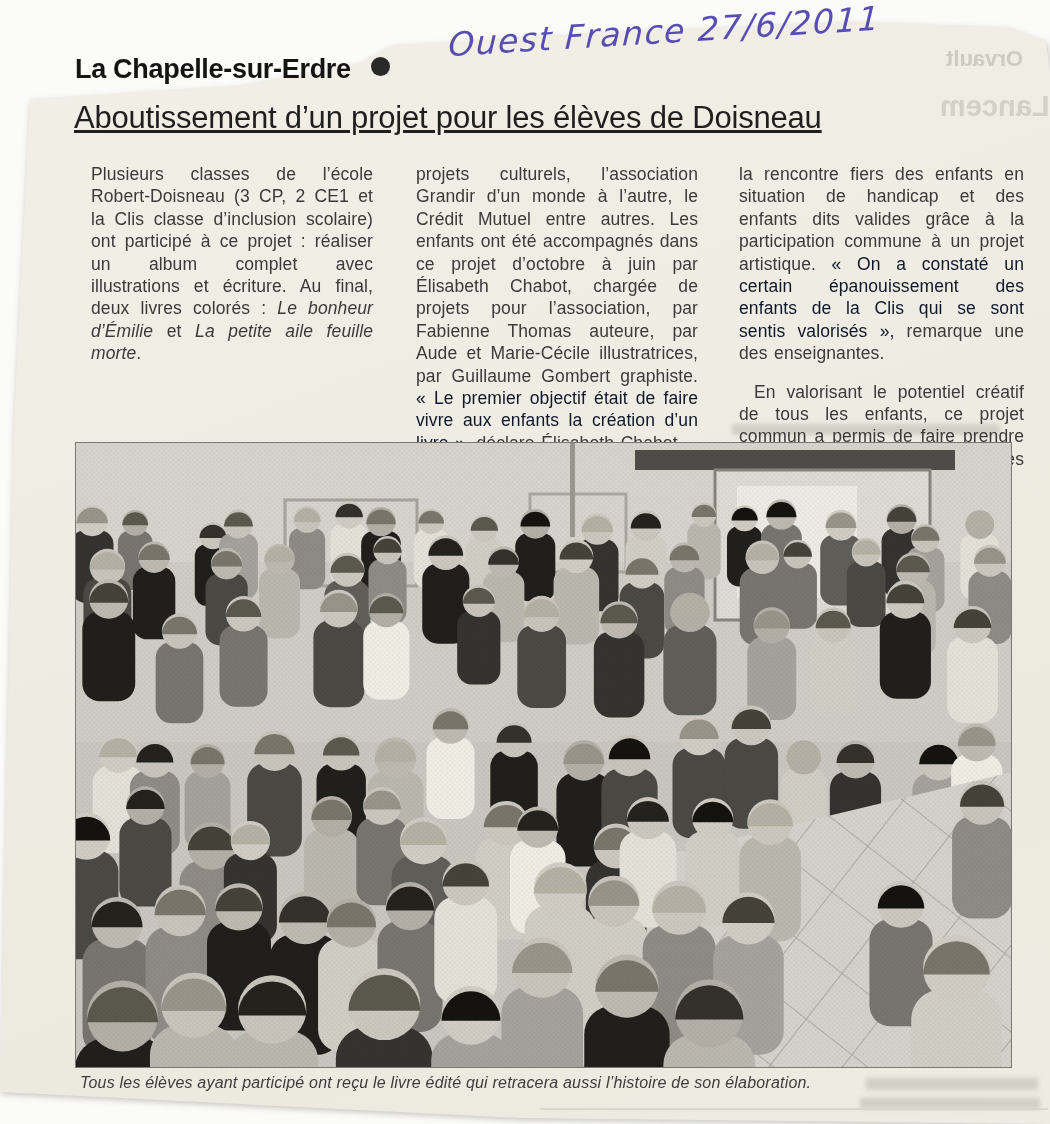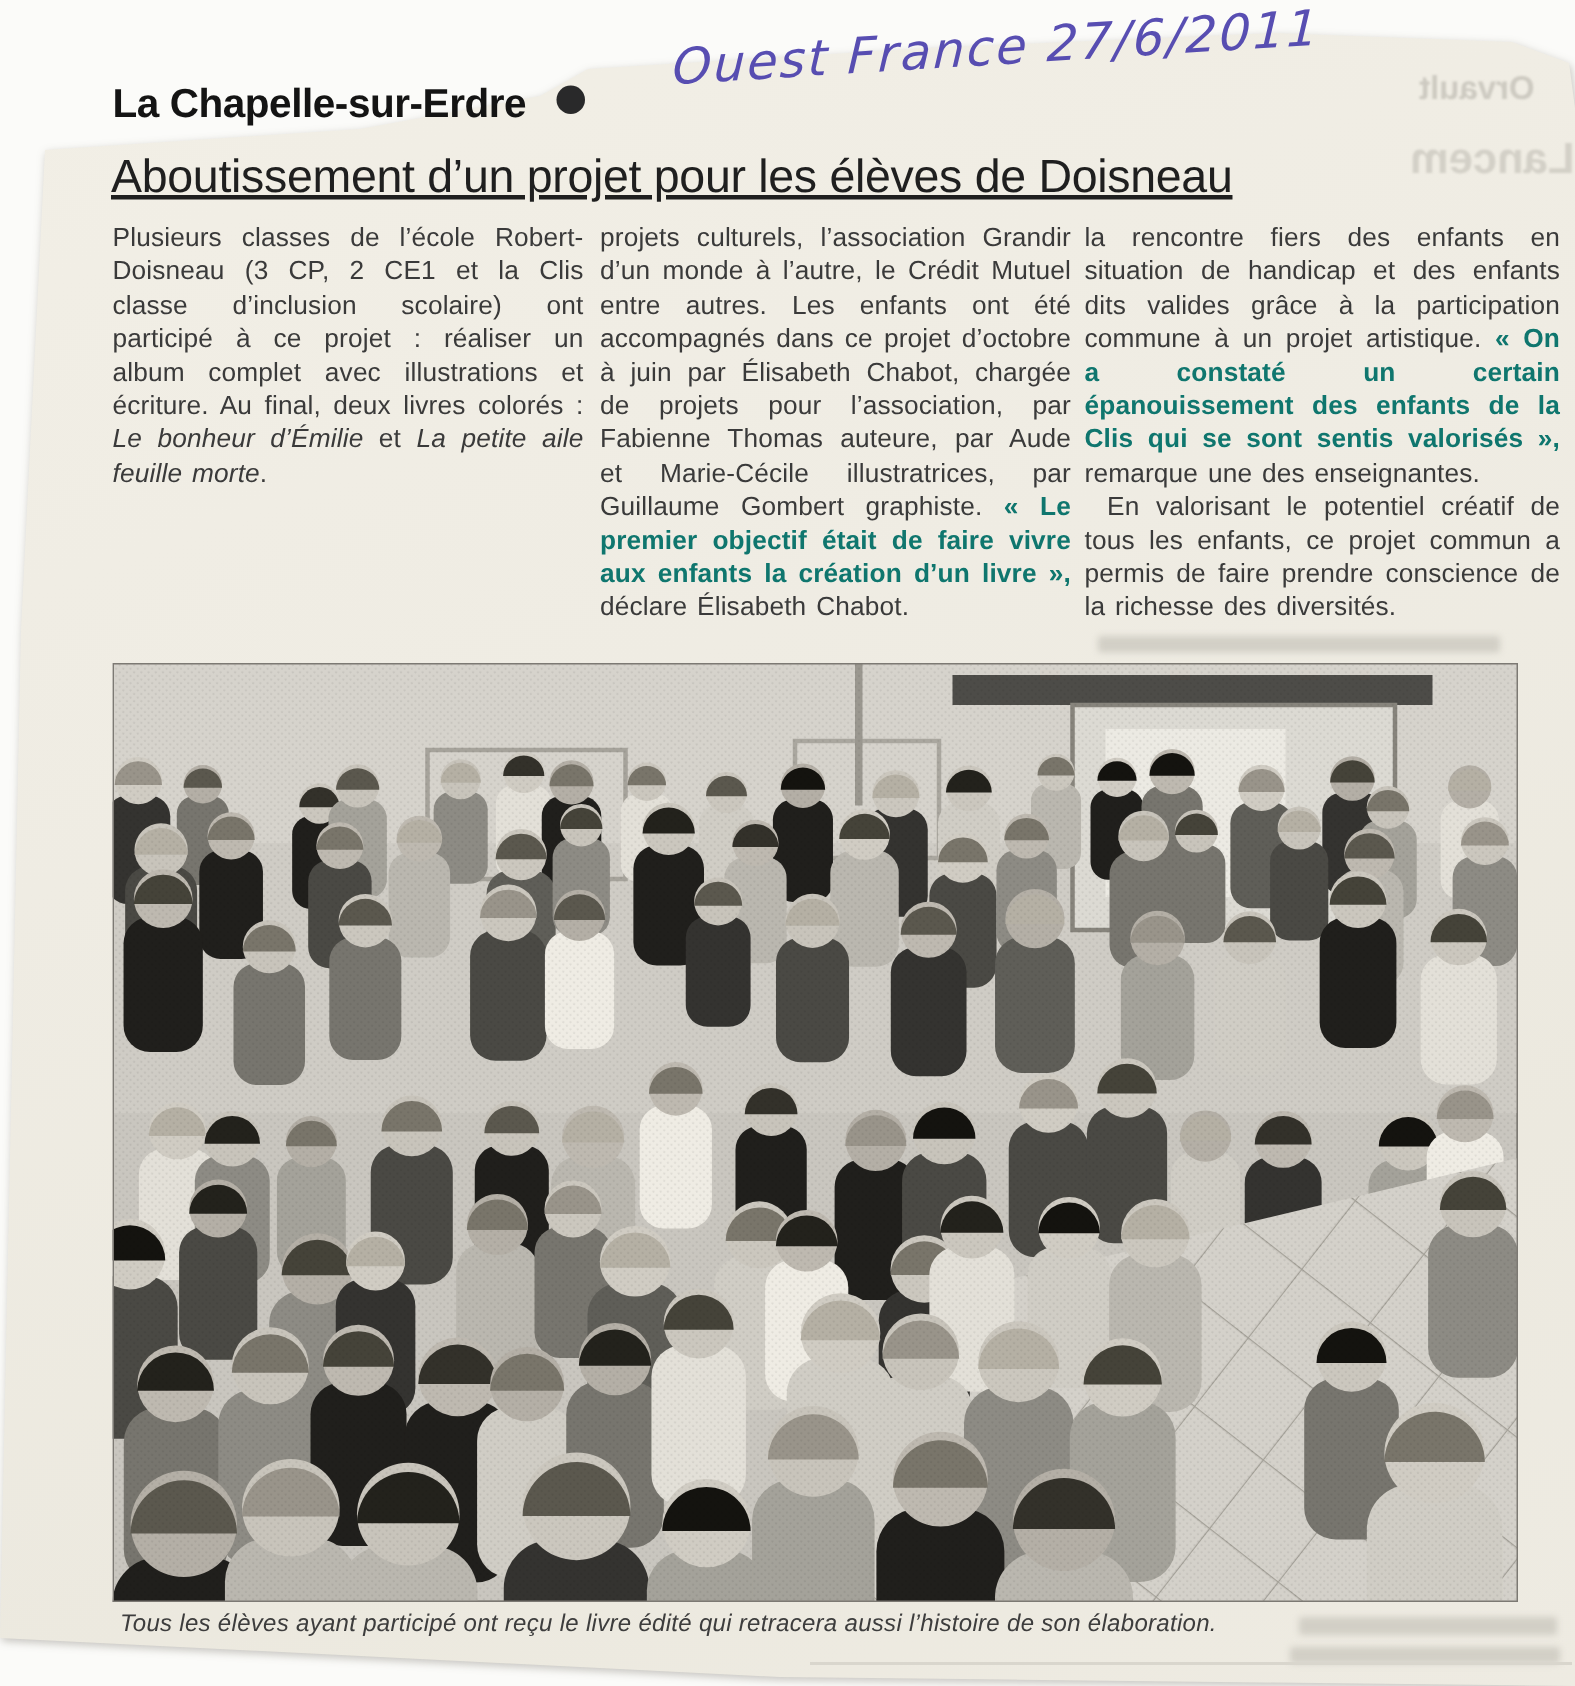--- a/index.html
+++ b/index.html
@@ -28,24 +28,24 @@
     font-family:"DejaVu Sans", sans-serif;
     font-style:italic;font-size:33px;color:#4b40ad;
     transform:rotate(-3.5deg) skewX(-6deg);
     letter-spacing:1.5px;opacity:.92;
   }
   .col{
     position:absolute;top:147px;
     text-align:justify;font-size:17.5px;line-height:22.4px;
     color:#3a3a3a;letter-spacing:.1px;word-spacing:1.6px;
   }
-  .col p{margin:0;}
+  .col p{margin:16px;}
   .col p.indent{text-indent:15px;}
   .col .seg-i{font-style:italic;}
-  .col .seg-b{font-weight:bold;color:#0f766e;}
+  .col .seg-b{font-weight:normal;color:#0f172a;}
   .col1{left:75px;width:314px;}
   .col2{left:400px;width:314px;}
   .col3{left:723px;width:317px;}
   .photo{
     position:absolute;left:75px;top:442px;width:937px;height:626px;
     background:#c9c6bf;overflow:hidden;
     box-shadow:0 0 0 1px #8e8b84 inset;
   }
   .photo svg{display:block;}
   .caption{

